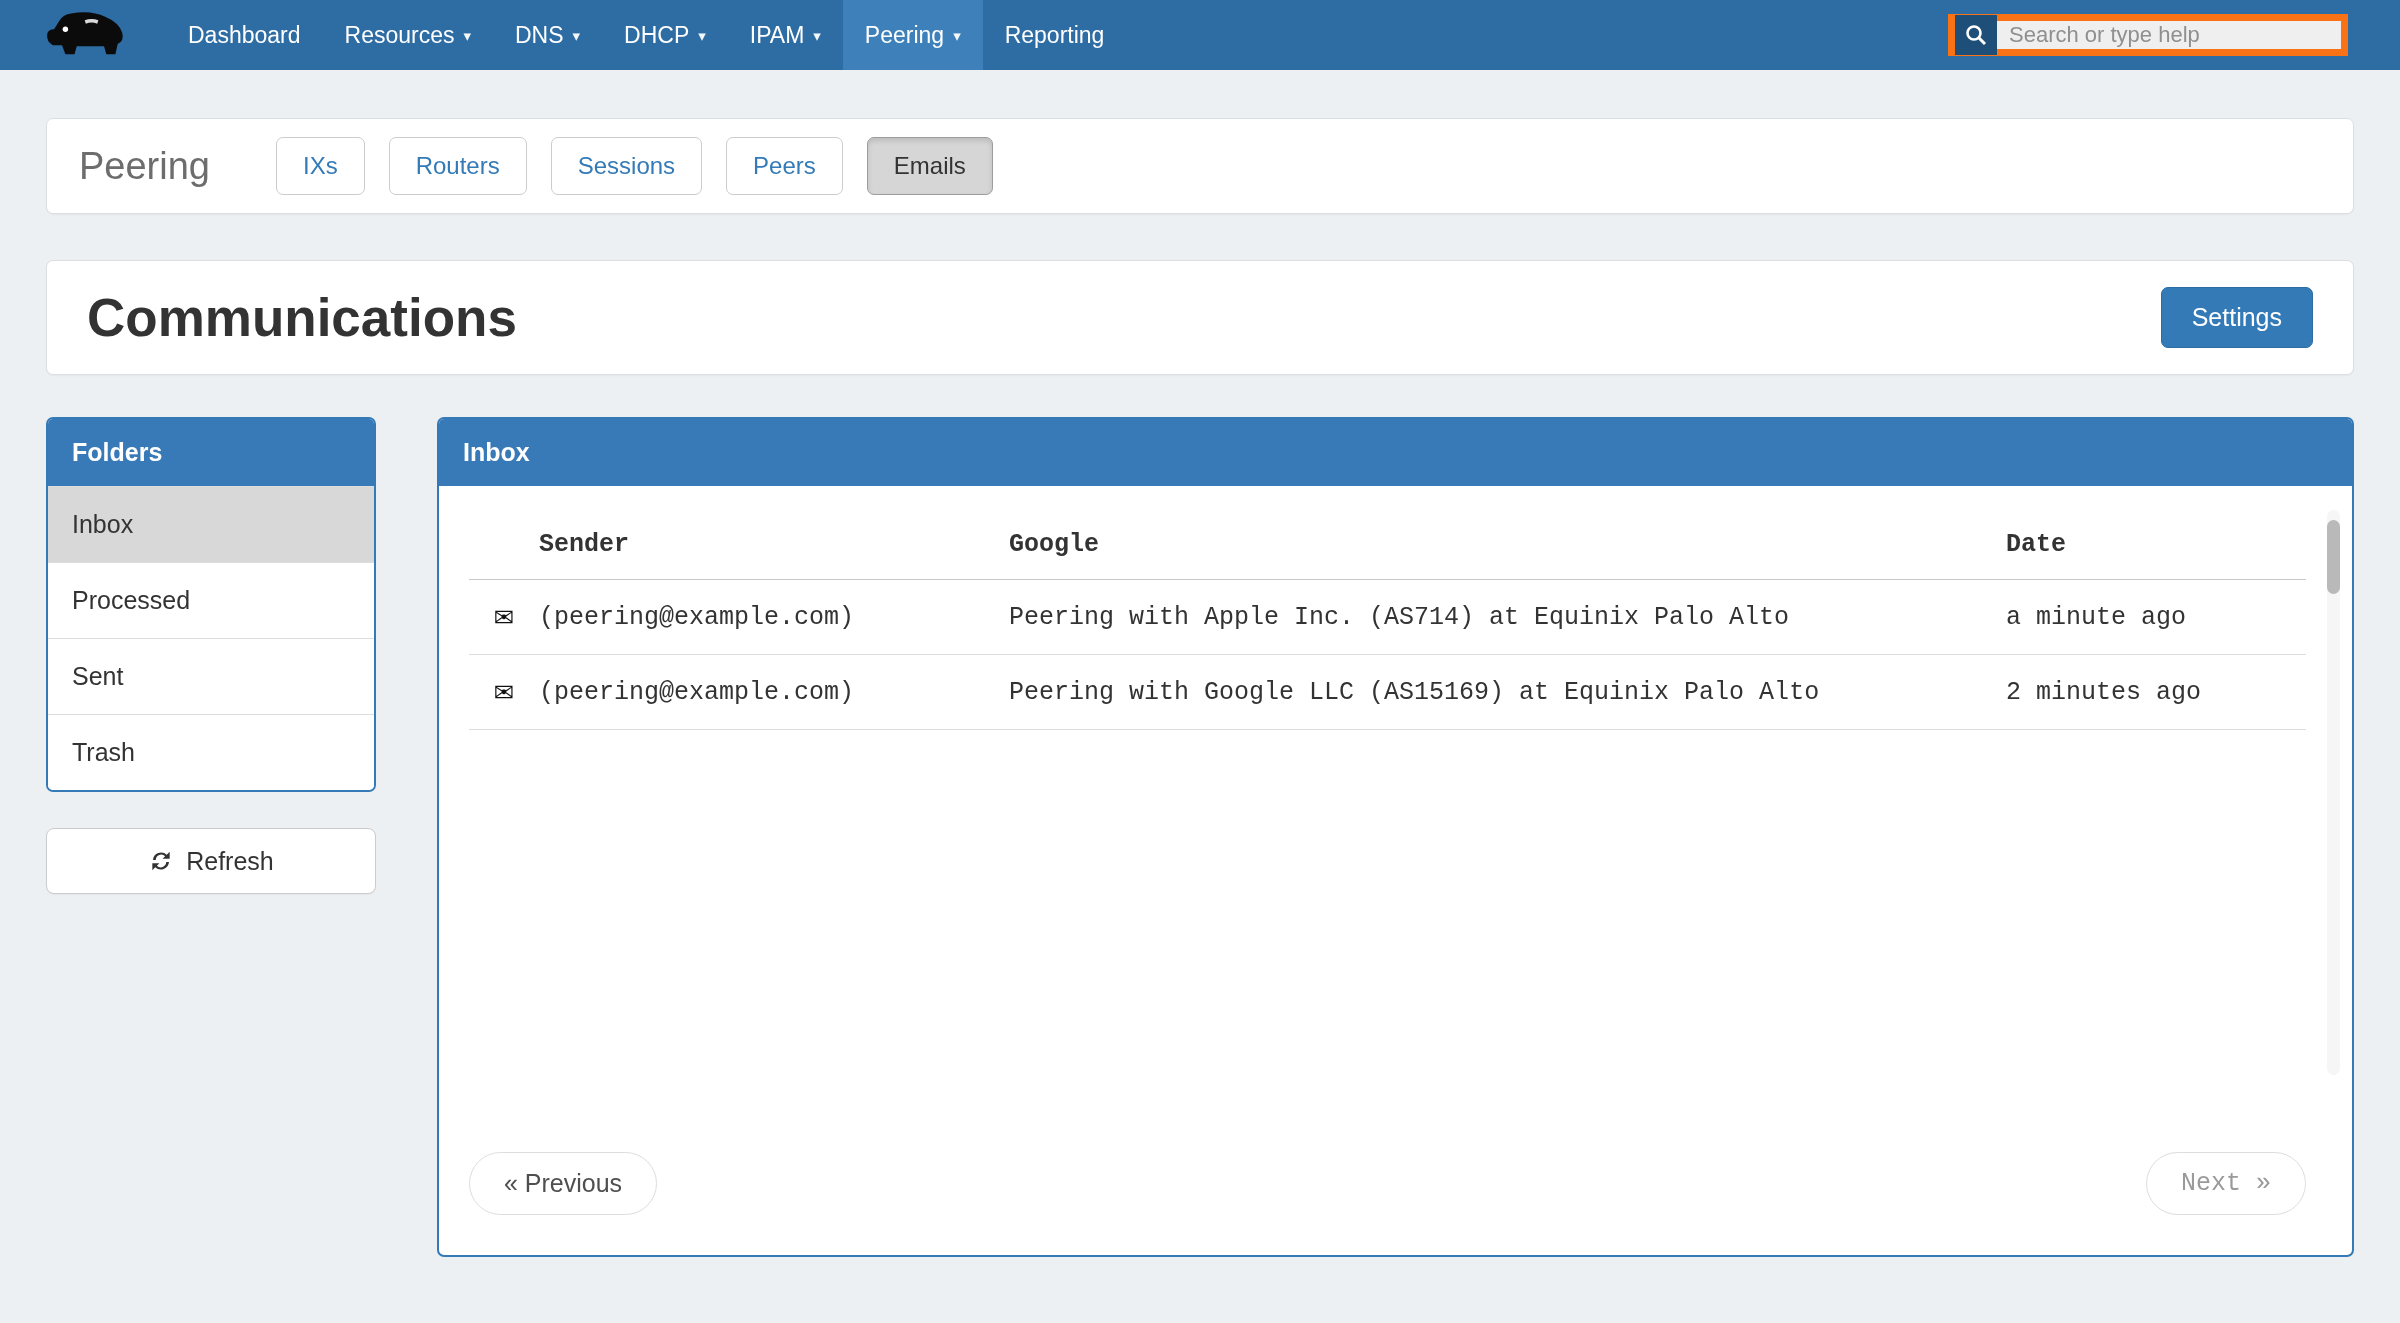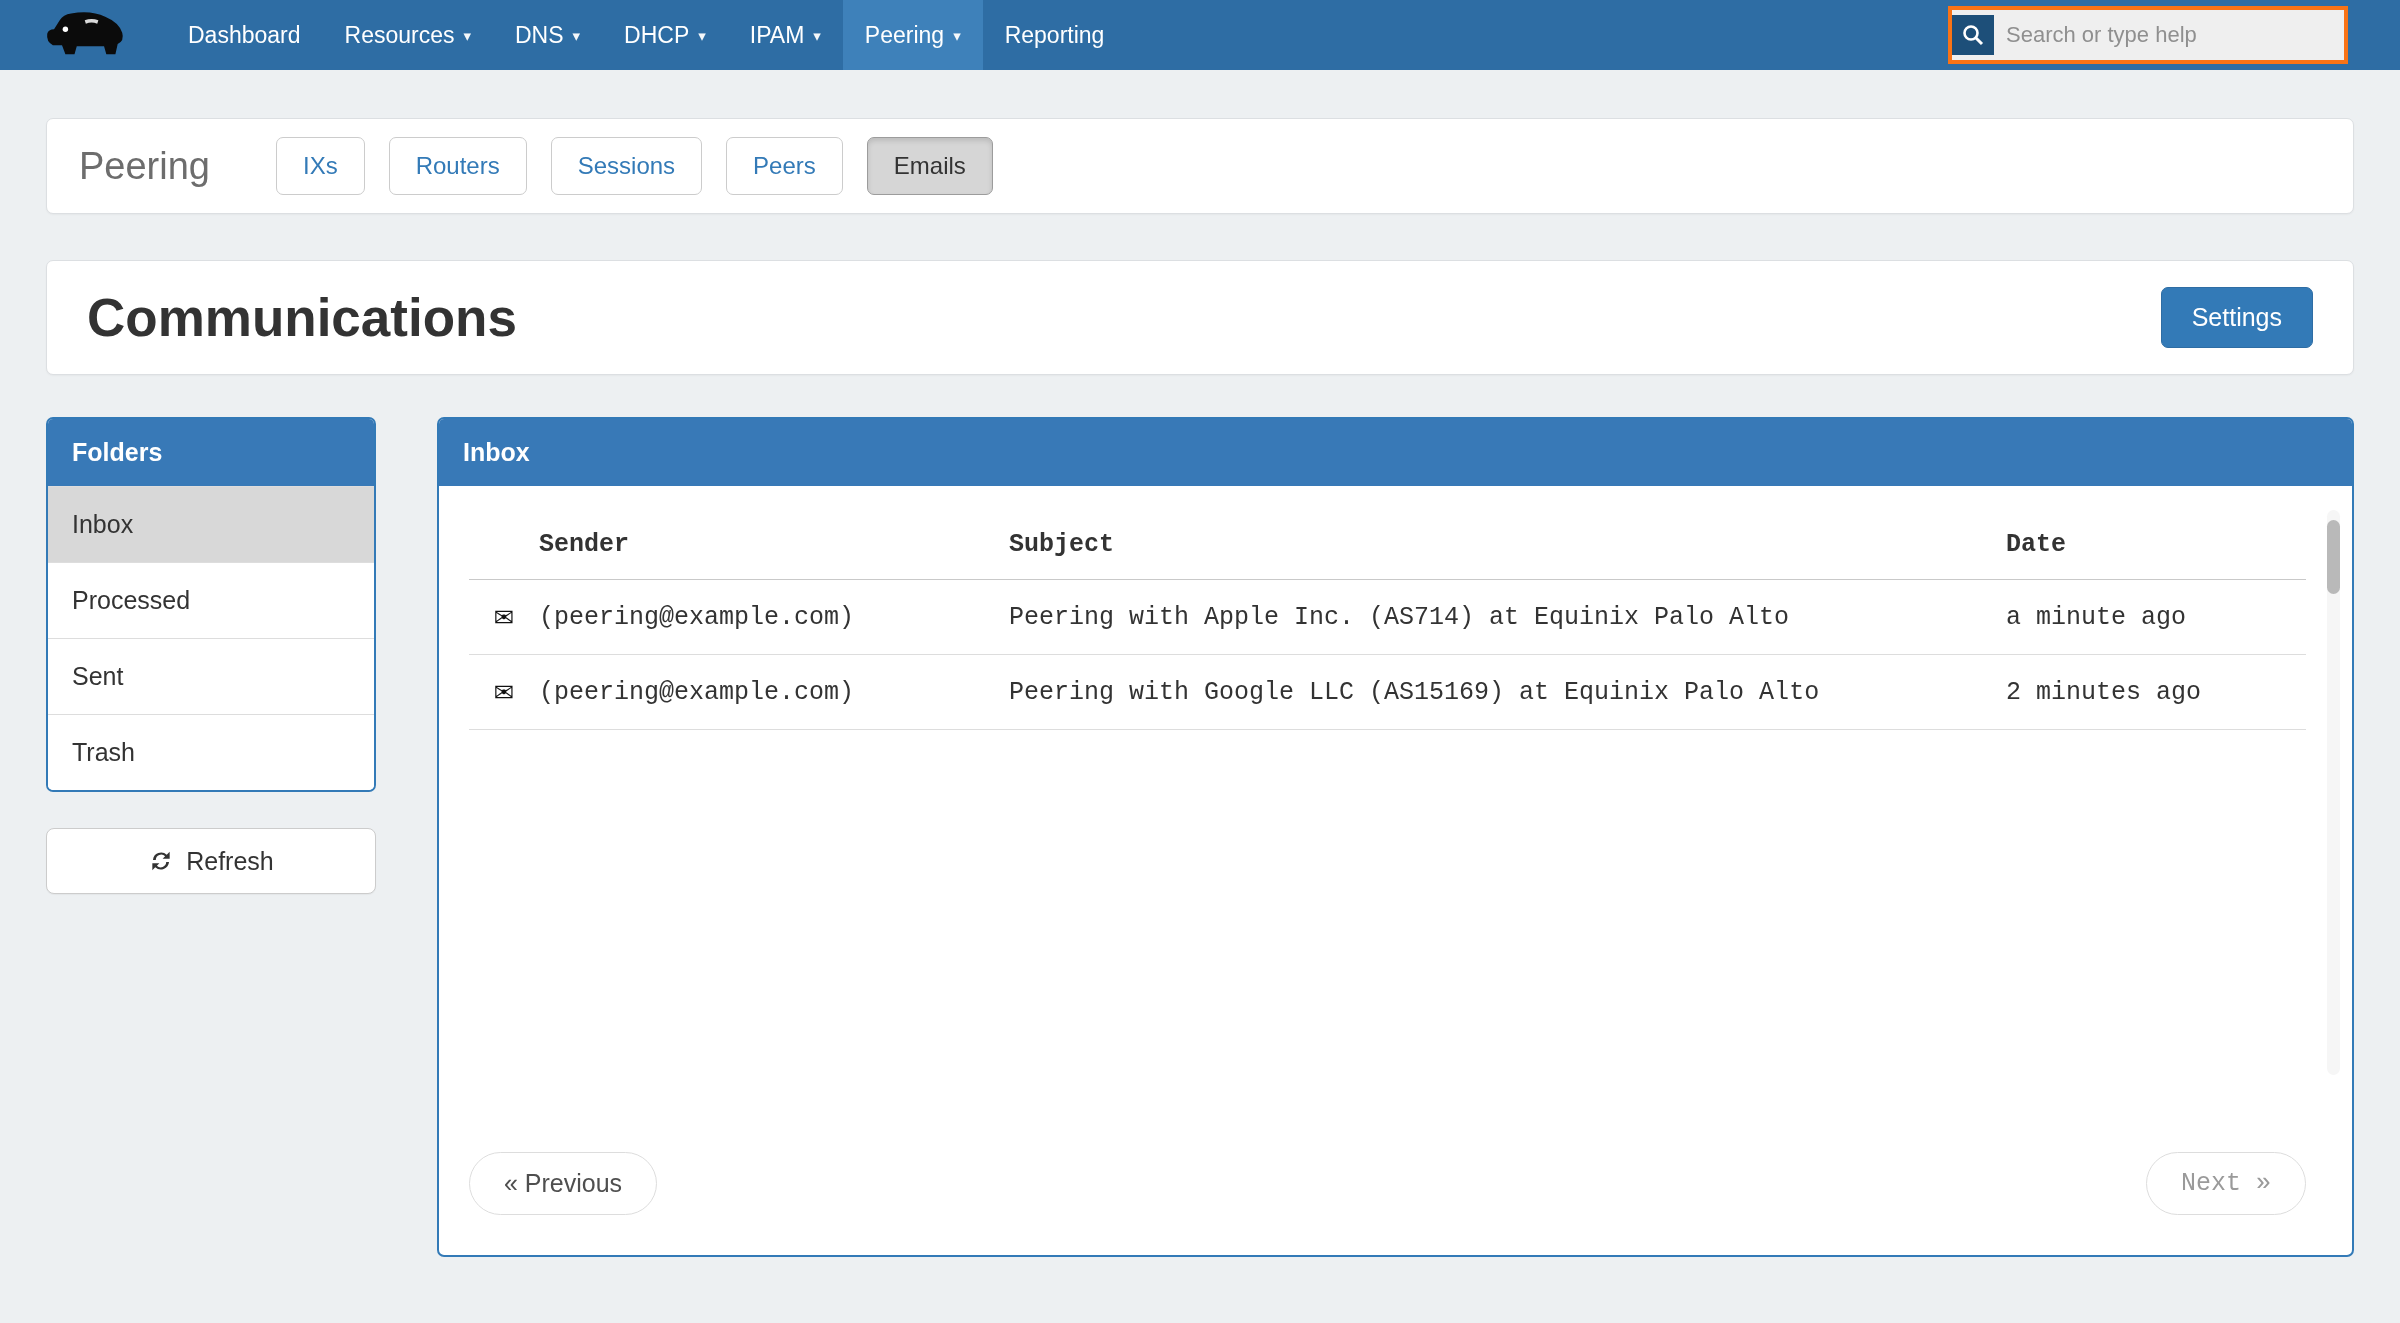--- a/index.html
+++ b/index.html
@@ -37,22 +37,22 @@
     margin-left:9px;
     font-size:15px;
     line-height:1;
     opacity:.95;
   }
   .search {
     margin-left:auto;
     align-self:center;
     display:flex;
     align-items:center;
-    height:58px;
-    border:4px solid #f97316;
+    height:42px;
+    border:7px solid #f97316;
     background:#efefef;
     width:400px;
   }
   .search-btn {
     width:42px; height:40px;
     background:#1d4f79;
     display:flex; align-items:center; justify-content:center;
     cursor:pointer;
     flex:0 0 auto;
   }
@@ -338,21 +338,21 @@
   </aside>
 
   <div class="panel inbox">
     <div class="panel-heading">Inbox</div>
 
     <div class="inbox-body">
 
       <div class="trow thead">
         <div class="c-icon"></div>
         <div class="c-sender">Sender</div>
-        <div class="c-subject">Subject</div>
+        <div class="c-subject">Google</div>
         <div class="c-date">Date</div>
       </div>
 
       <div class="trow drow">
         <div class="c-icon"><span class="env">✉</span></div>
         <div class="c-sender">(peering@example.com)</div>
         <div class="c-subject">Peering with Apple Inc. (AS714) at Equinix Palo Alto</div>
         <div class="c-date">a minute ago</div>
       </div>
 

